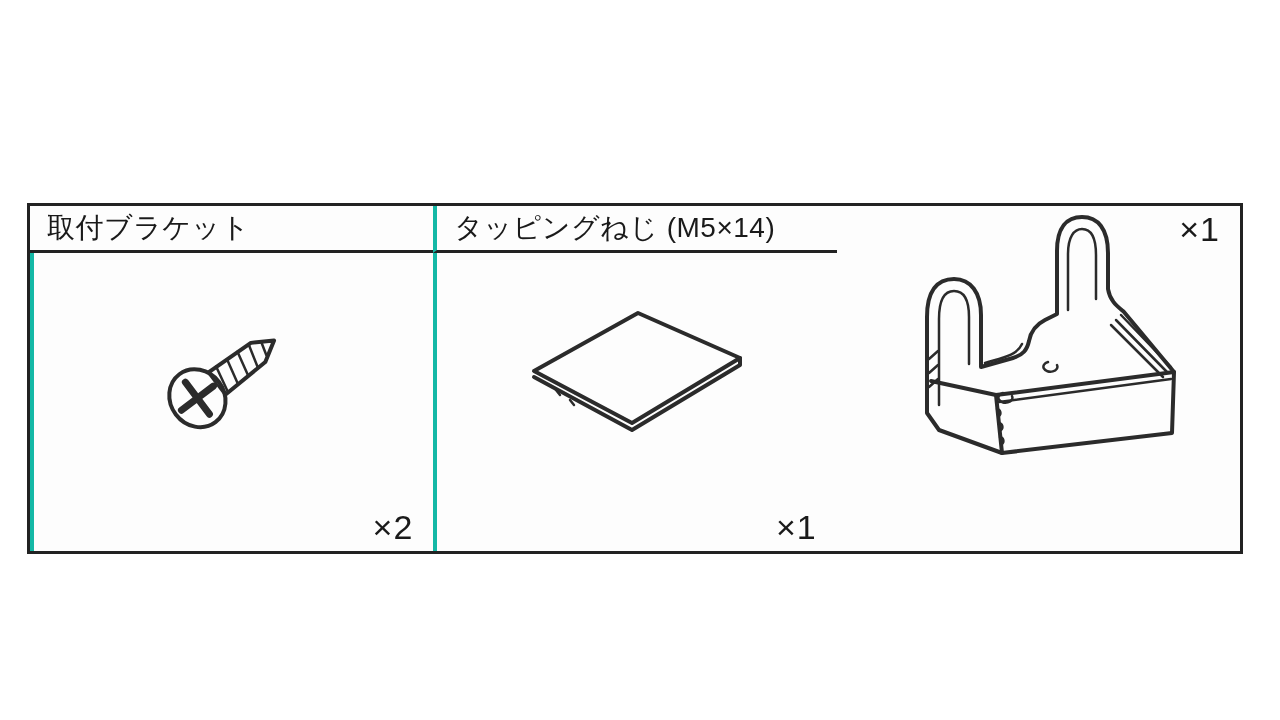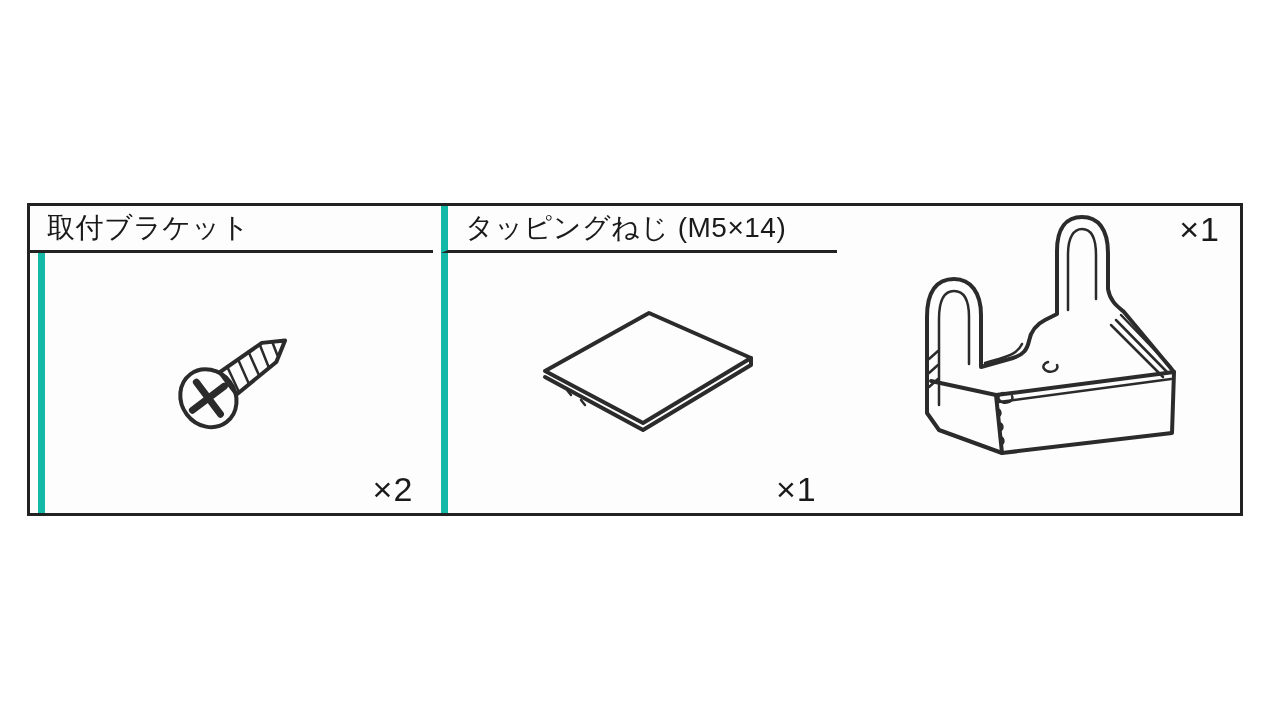--- a/index.html
+++ b/index.html
@@ -13,31 +13,30 @@
     width: 1280px;
     height: 720px;
     background: #ffffff;
     overflow: hidden;
   }
   .parts-table {
     position: absolute;
     left: 27px;
     top: 203px;
     width: 1216px;
-    height: 313px;
+    height: 351px;
     box-sizing: border-box;
     border: 3px solid #222222;
     background: #fdfdfd;
     display: grid;
     grid-template-columns: 1fr 1fr 1fr;
     grid-template-rows: 47px 1fr;
   }
   .col-divider {
-    border-left: 7px solid #14b8a6;
-    margin-left: 8px;
+    border-left: 4px solid #14b8a6;
   }
   .cell-header {
     box-sizing: border-box;
     border-bottom: 3px solid #222222;
     font-size: 28px;
     font-weight: 500;
     color: #1a1a1a;
     line-height: 44px;
     padding-left: 17px;
     white-space: nowrap;

